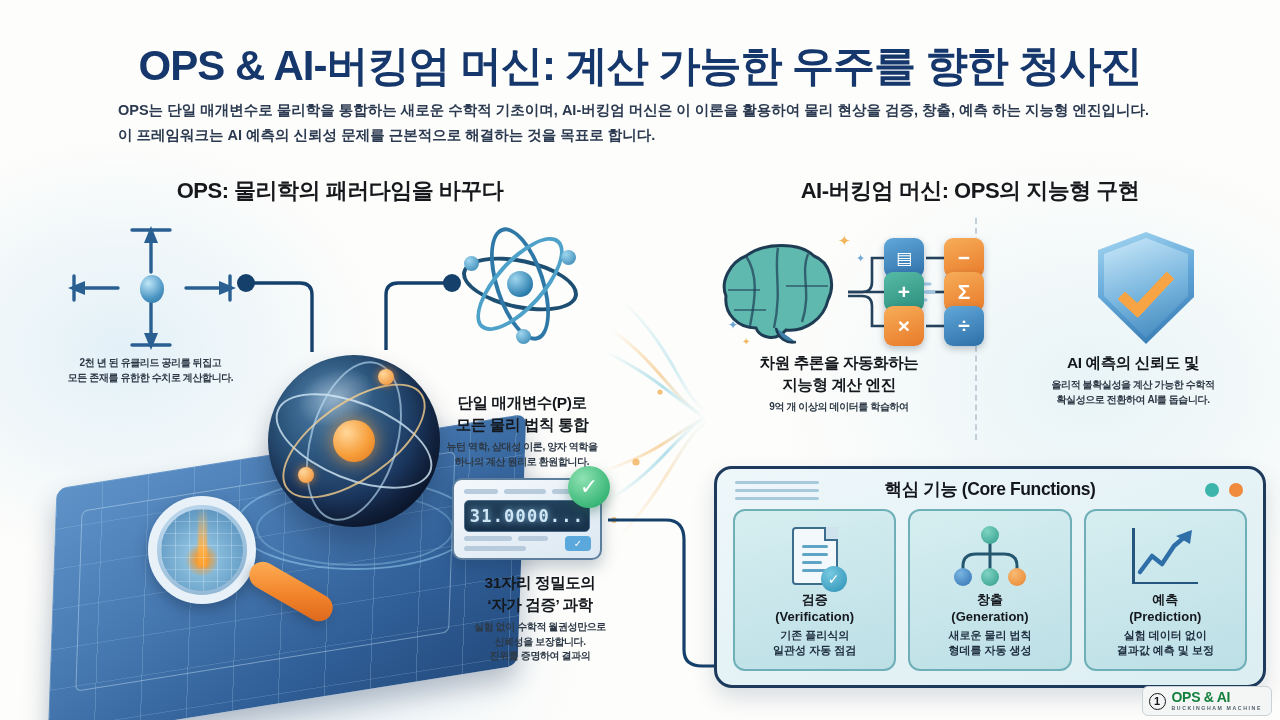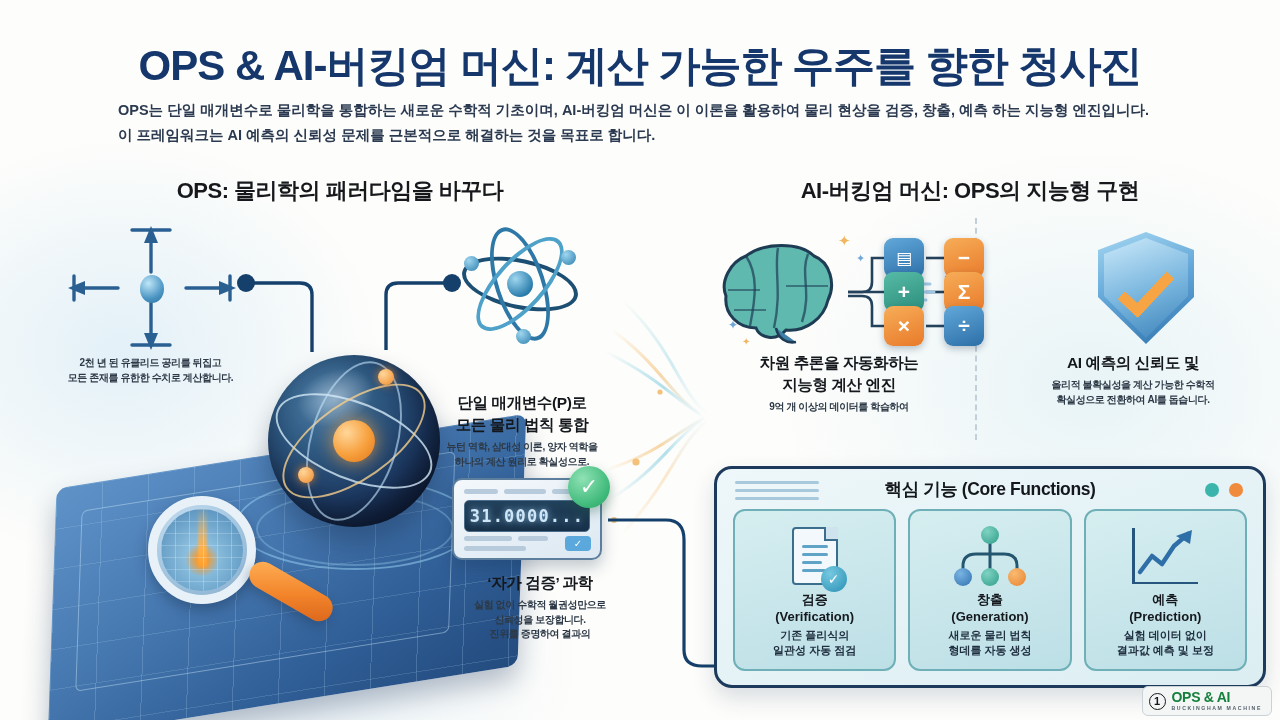--- a/index.html
+++ b/index.html
@@ -371,26 +371,27 @@
     </div>
   </div>
 
   <div class="cap" id="cap-param">
     <div class="cap-t">
       <div>단일 매개변수(P)로</div>
       <div>모든 물리 법칙 통합</div>
     </div>
     <div class="cap-d">
       <div>뉴턴 역학, 삼대성 이론, 양자 역학을</div>
-      <div>하나의 계산 원리로 확실성으로.</div>
+      <div>하나의 계산 원리로 환원합니다.</div>
     </div>
   </div>
 
   <div class="cap" id="cap-digits">
     <div class="cap-t">
+      <div>31자리 정밀도의</div>
       <div>‘자가 검증’ 과학</div>
     </div>
     <div class="cap-d">
       <div>실험 없이 수학적 월권성만으로</div>
       <div>신뢰성을 보장합니다.</div>
       <div>진위를 증명하여 결과의</div>
     </div>
   </div>
 
   <div class="brain">

